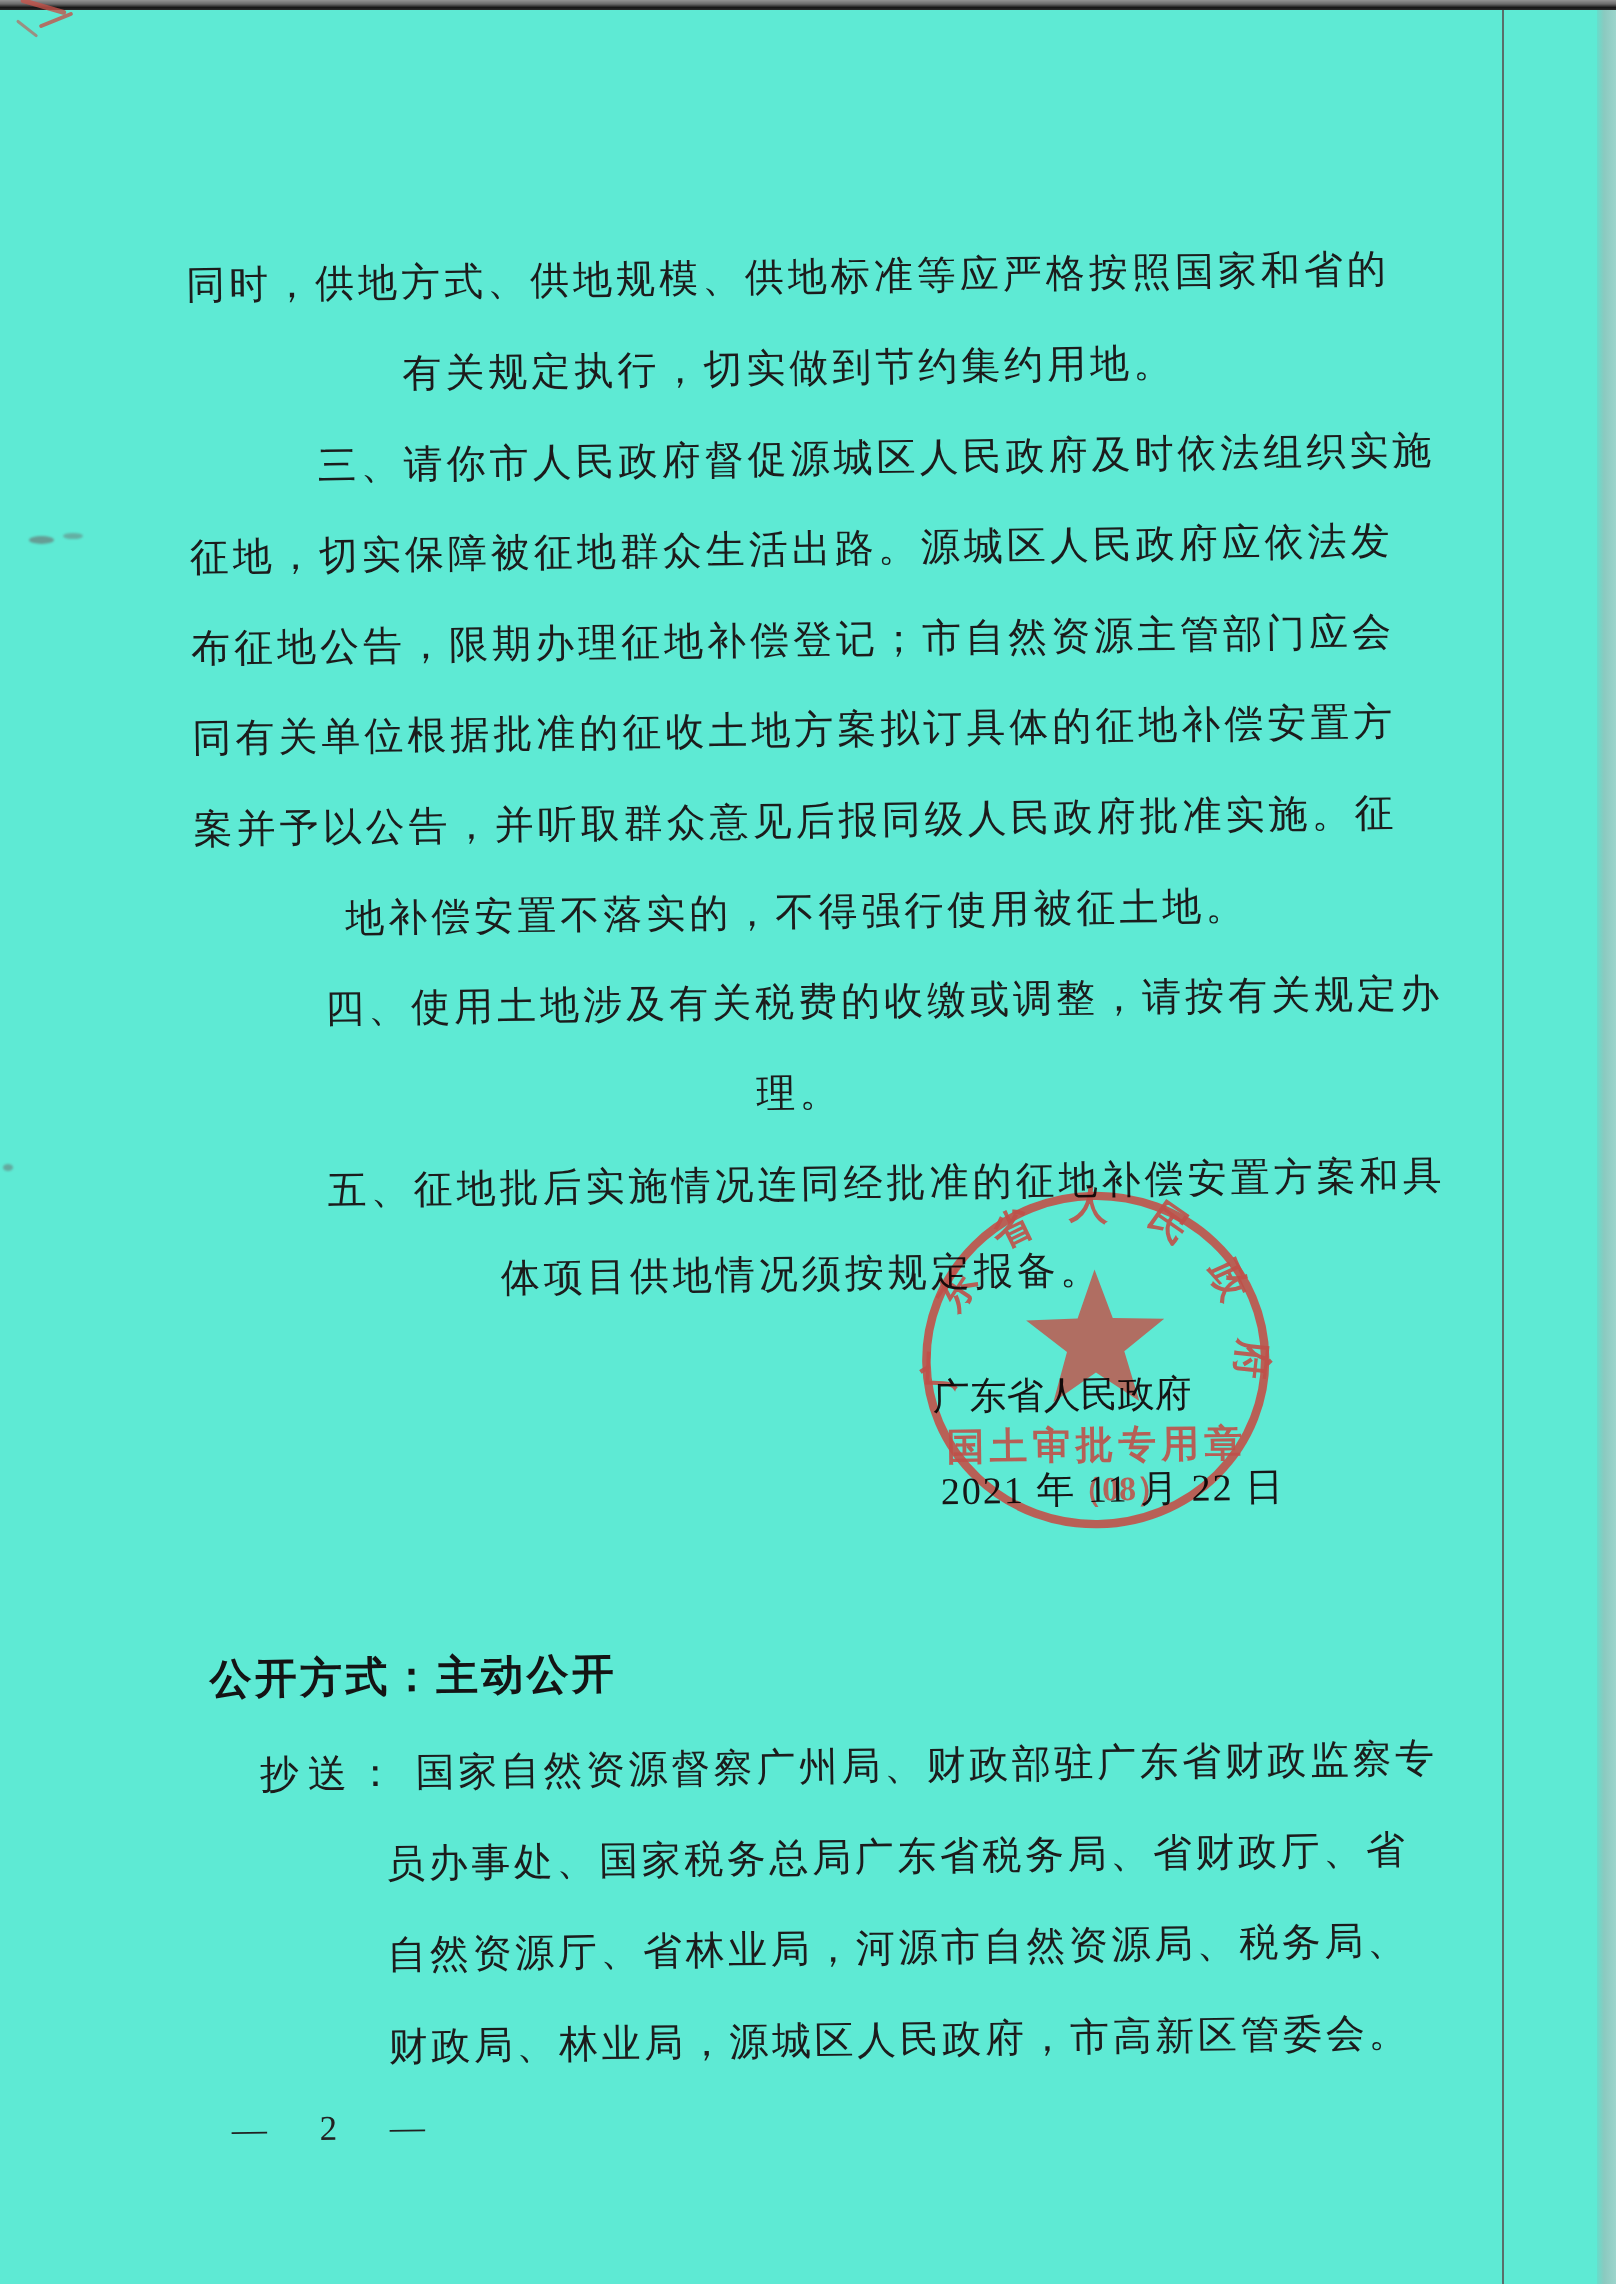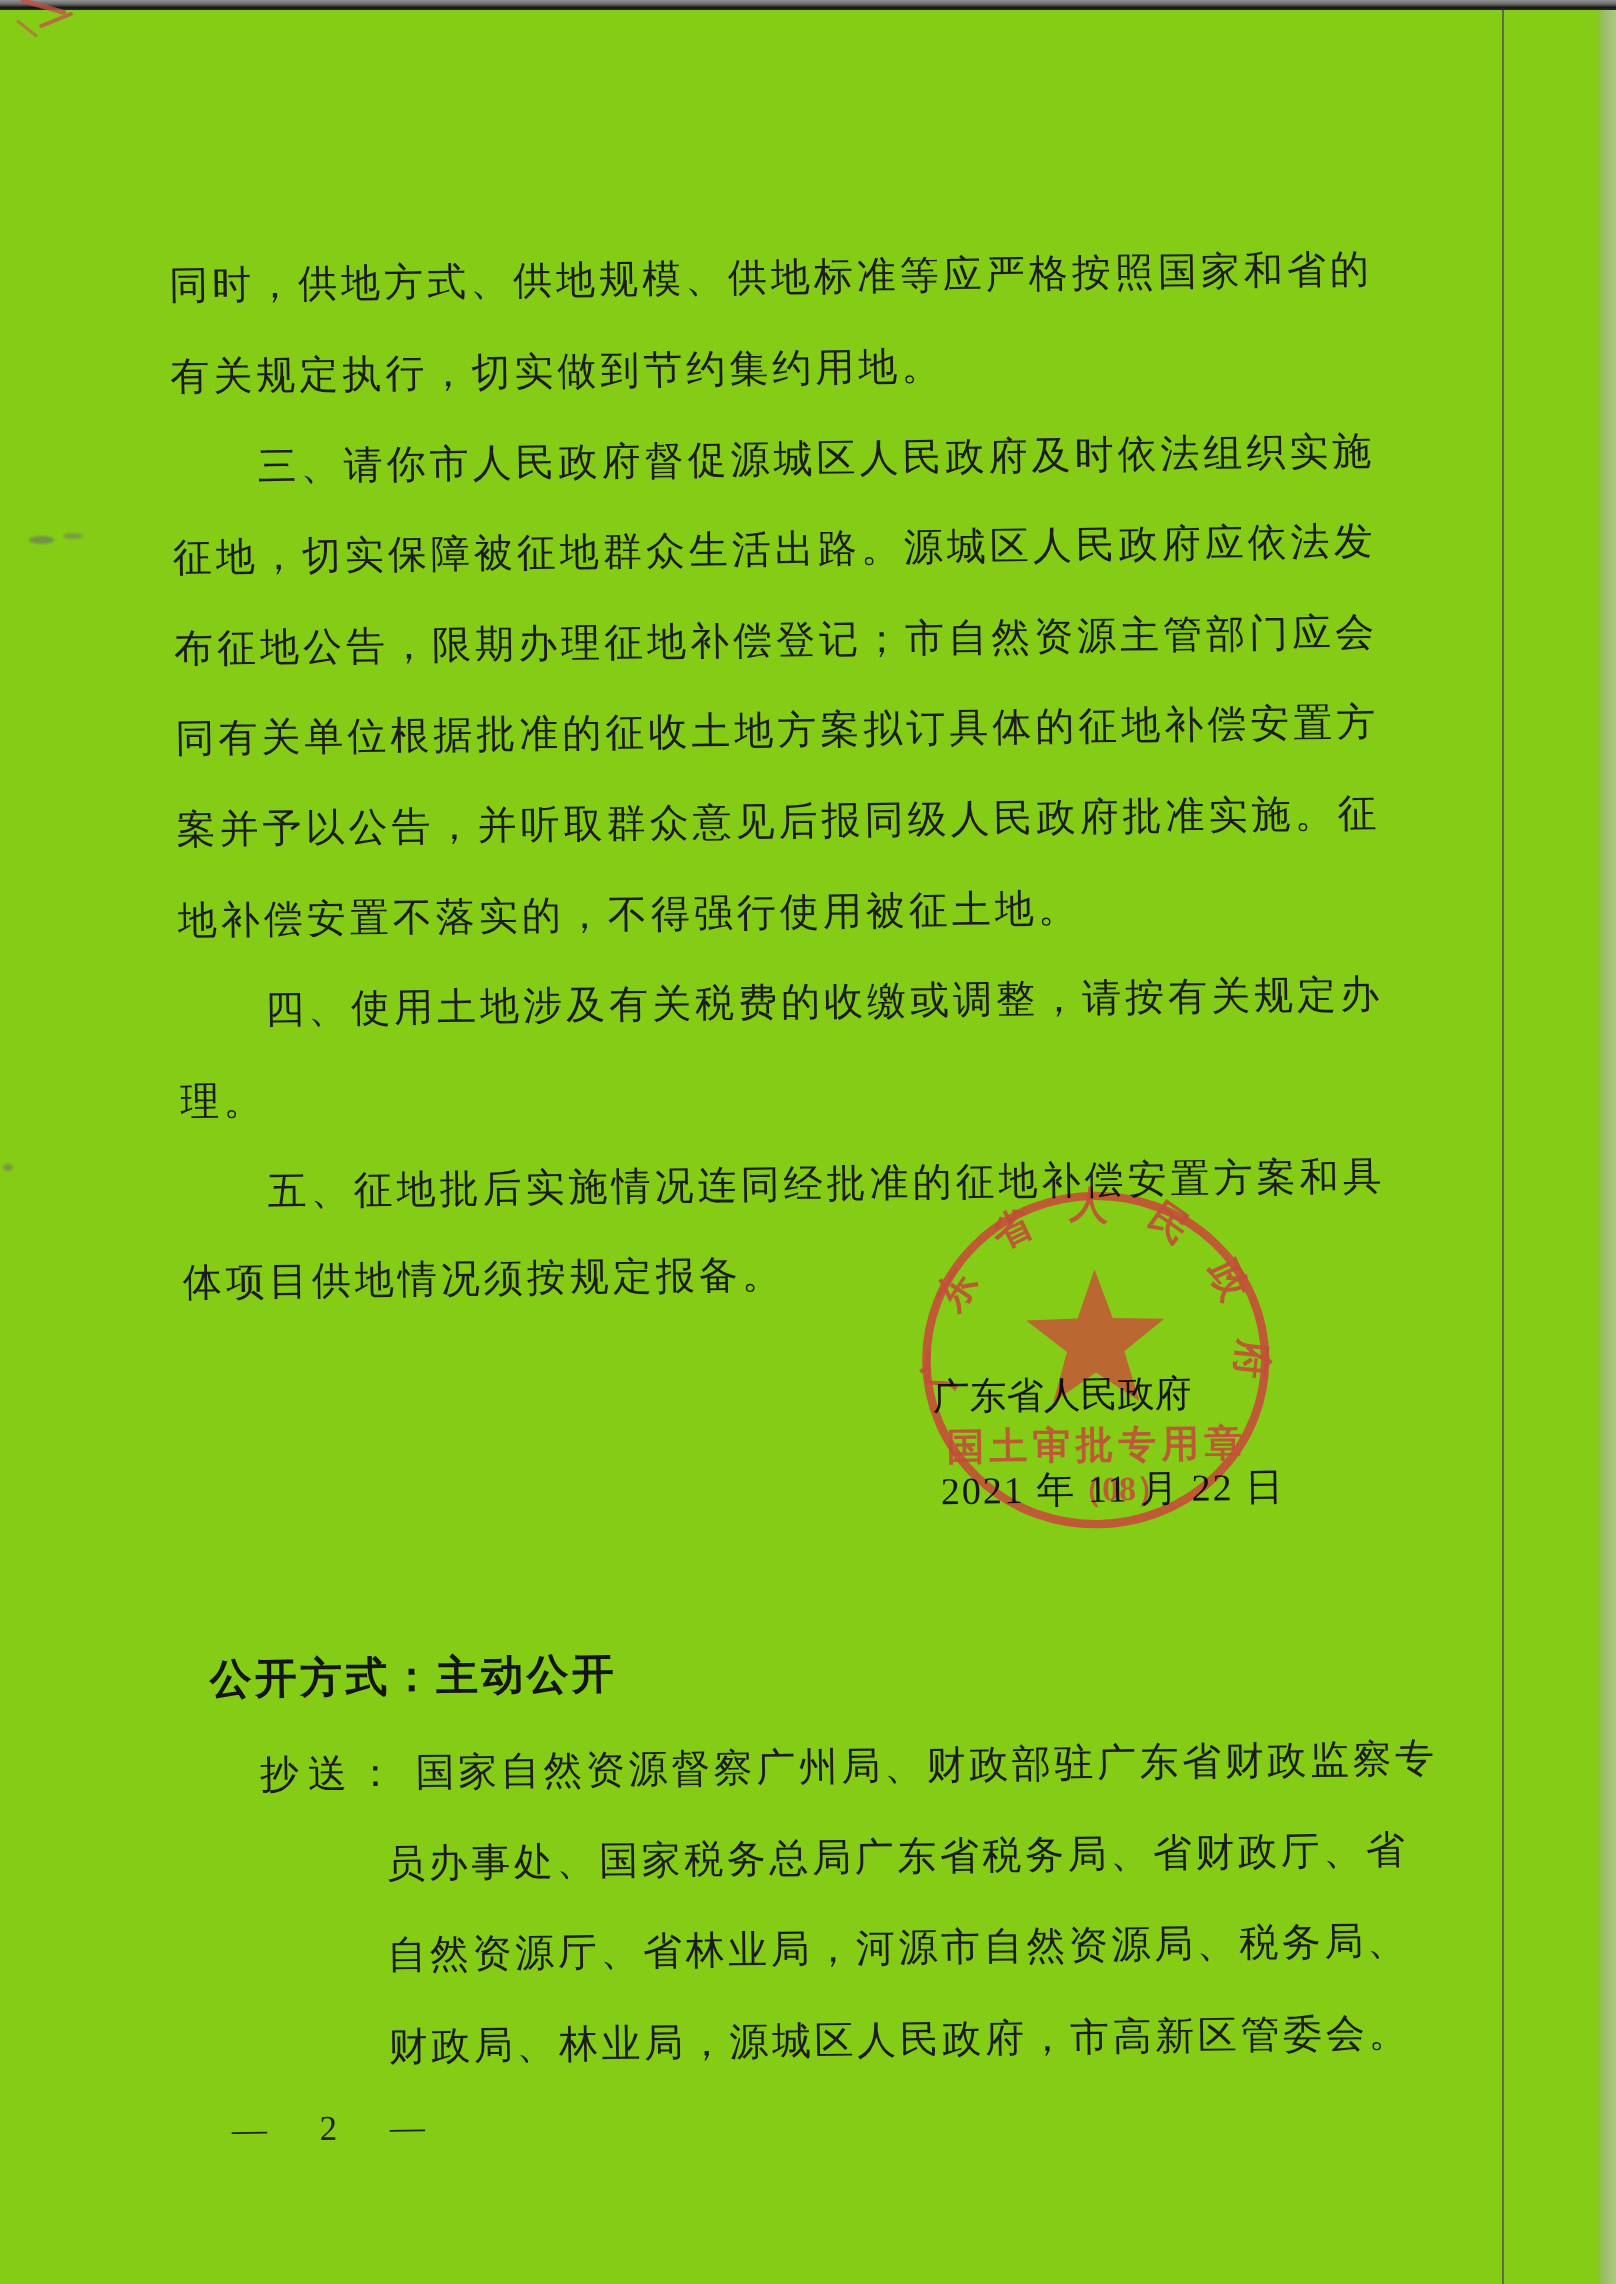--- a/index.html
+++ b/index.html
@@ -1,22 +1,23 @@
 <!DOCTYPE html>
 <html style="font-size:10.4px"><head>
 <meta charset="utf-8">
 <style>
   html,body{margin:0;padding:0;background:#ffffff;}
   #page{
     position:relative;
     width:1617px;height:2284px;
-    background:#84cc16;
+    background:#5eead4;
     overflow:hidden;
     font-family:"Liberation Serif","DejaVu Serif",serif;
     color:#1b1b1b;
+    text-align:center;
   }
   
   .scan-content{
     position:absolute;left:0;top:0;width:1617px;height:2284px;
     transform:rotate(-0.8deg);
     transform-origin:808px 1141px;
   }
   .bline{
     position:absolute;left:181px;width:1238px;
     font-size:39px;line-height:40px;letter-spacing:4px;

